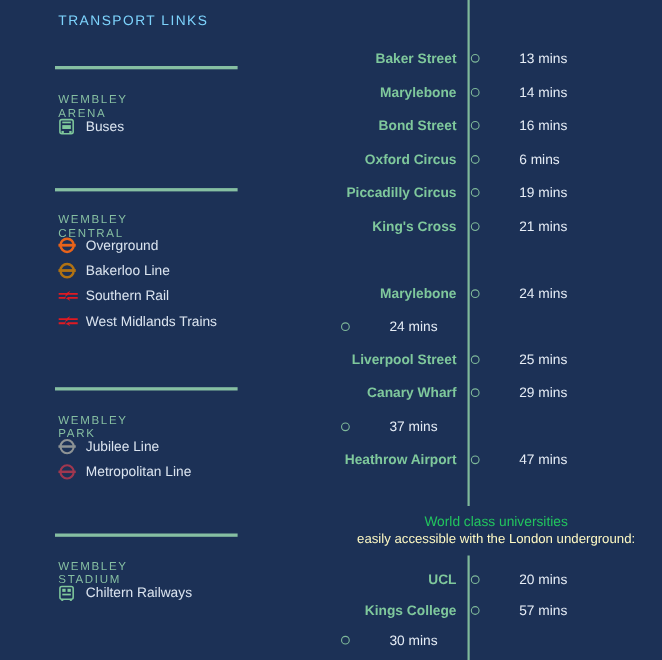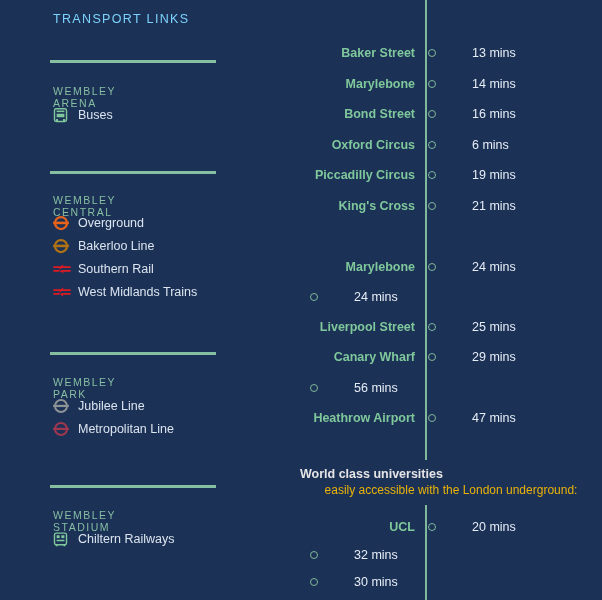--- a/index.html
+++ b/index.html
@@ -127,32 +127,32 @@
     font-size: 12.5px;
     padding-left: 31px;
     white-space: nowrap;
   }
 
   #uni-heading {
     position: absolute;
     left: 0;
     top: 467px;
     width: 302px;
-    text-align: left;
-    color: #e5e5e5;
-    font-size: 12.5px;
-    font-weight: bold;
+    text-align: center;
+    color: #22c55e;
+    font-size: 12.5px;
+    font-weight: normal;
   }
   #uni-subheading {
     position: absolute;
     left: 0;
     top: 483px;
     width: 302px;
     text-align: center;
-    color: #eab308;
+    color: #fef9c3;
     font-size: 12px;
   }
 </style>
 </head>
 <body>
 
 <div id="left-column">
 
   <div id="panel-title">TRANSPORT LINKS</div>
 
@@ -335,45 +335,46 @@
     <span class="stop-name">Canary Wharf</span>
     <span class="stop-dot">
         <span class="dot"></span>
       </span>
     <span class="stop-time">29 mins</span>
   </div>
   <div class="stop-row" style="top:379px">
     <span class="stop-dot">
         <span class="dot"></span>
       </span>
-    <span class="stop-time">56 mins</span>
+    <span class="stop-time">37 mins</span>
   </div>
   <div class="stop-row" style="top:409px">
     <span class="stop-name">Heathrow Airport</span>
     <span class="stop-dot">
         <span class="dot"></span>
       </span>
     <span class="stop-time">47 mins</span>
   </div>
 
   <div id="uni-heading">World class universities</div>
   <div id="uni-subheading">easily accessible with the London underground:</div>
 
   <div class="stop-row" style="top:518px">
     <span class="stop-name">UCL</span>
     <span class="stop-dot">
         <span class="dot"></span>
       </span>
     <span class="stop-time">20 mins</span>
   </div>
   <div class="stop-row" style="top:546px">
-    <span class="stop-dot">
-        <span class="dot"></span>
-      </span>
-    <span class="stop-time">32 mins</span>
+    <span class="stop-name">Kings College</span>
+    <span class="stop-dot">
+        <span class="dot"></span>
+      </span>
+    <span class="stop-time">57 mins</span>
   </div>
   <div class="stop-row" style="top:573px">
     <span class="stop-dot">
         <span class="dot"></span>
       </span>
     <span class="stop-time">30 mins</span>
   </div>
 </div>
 
 </body></html>

